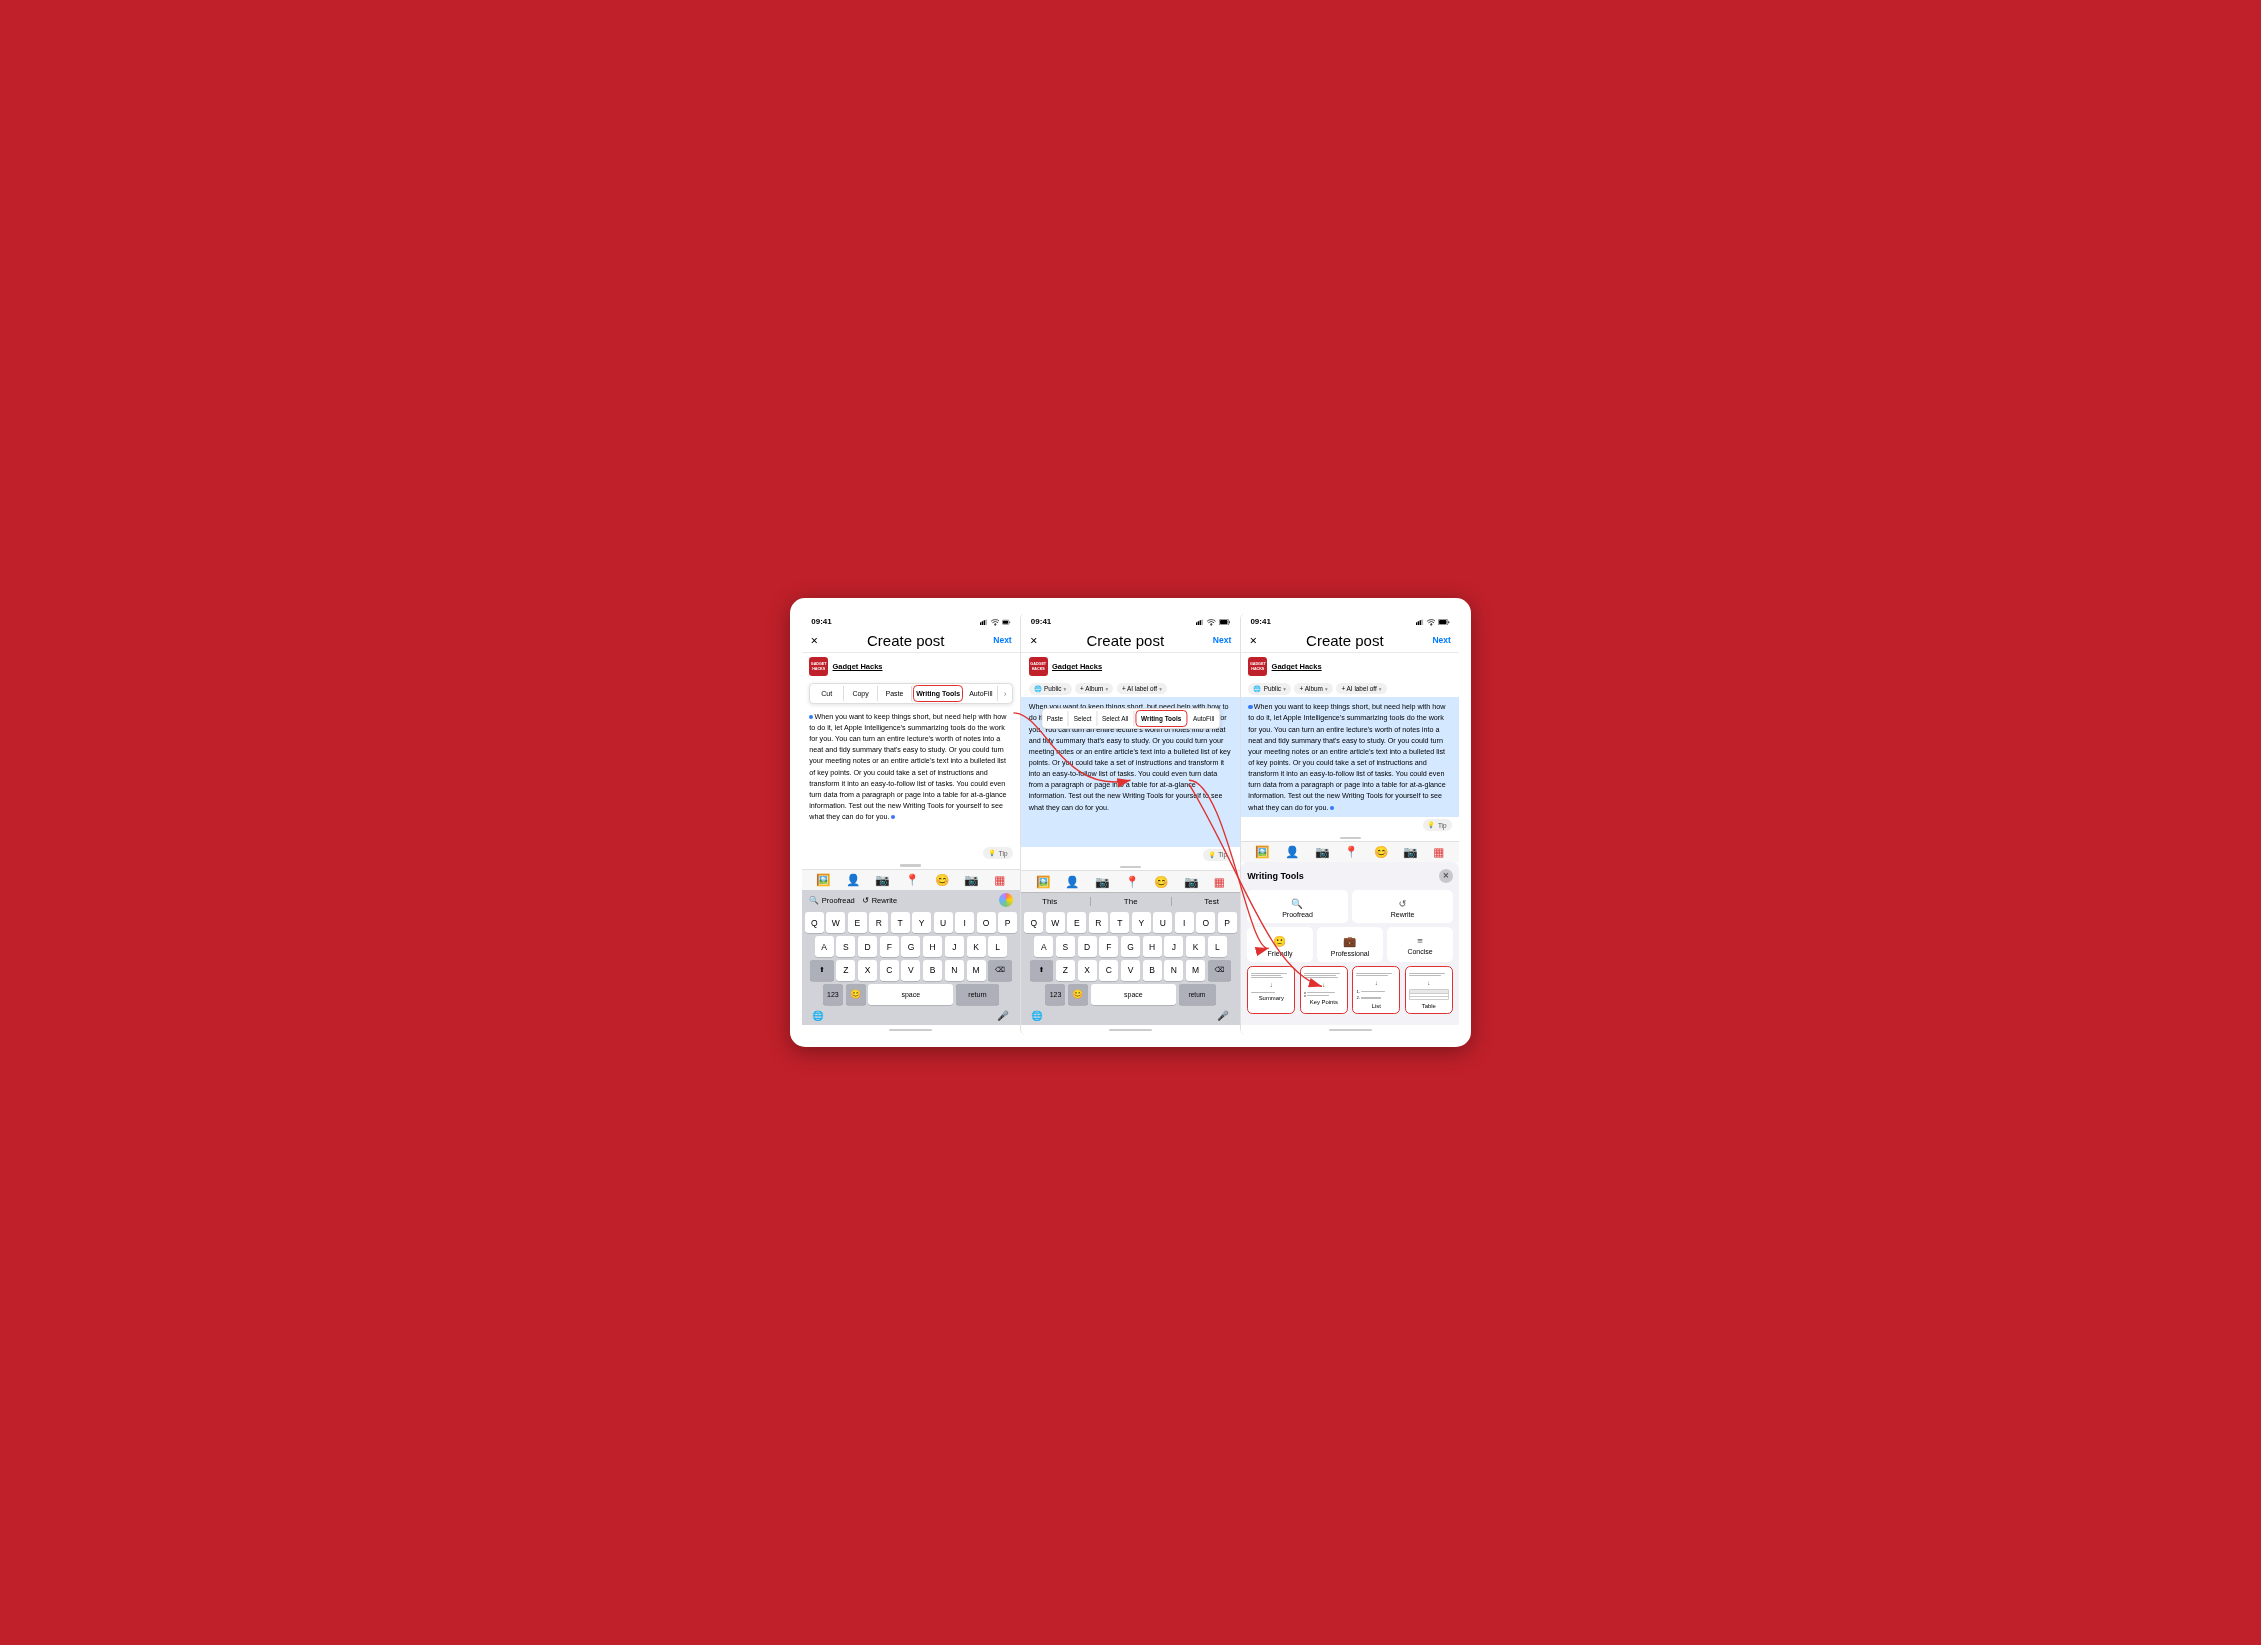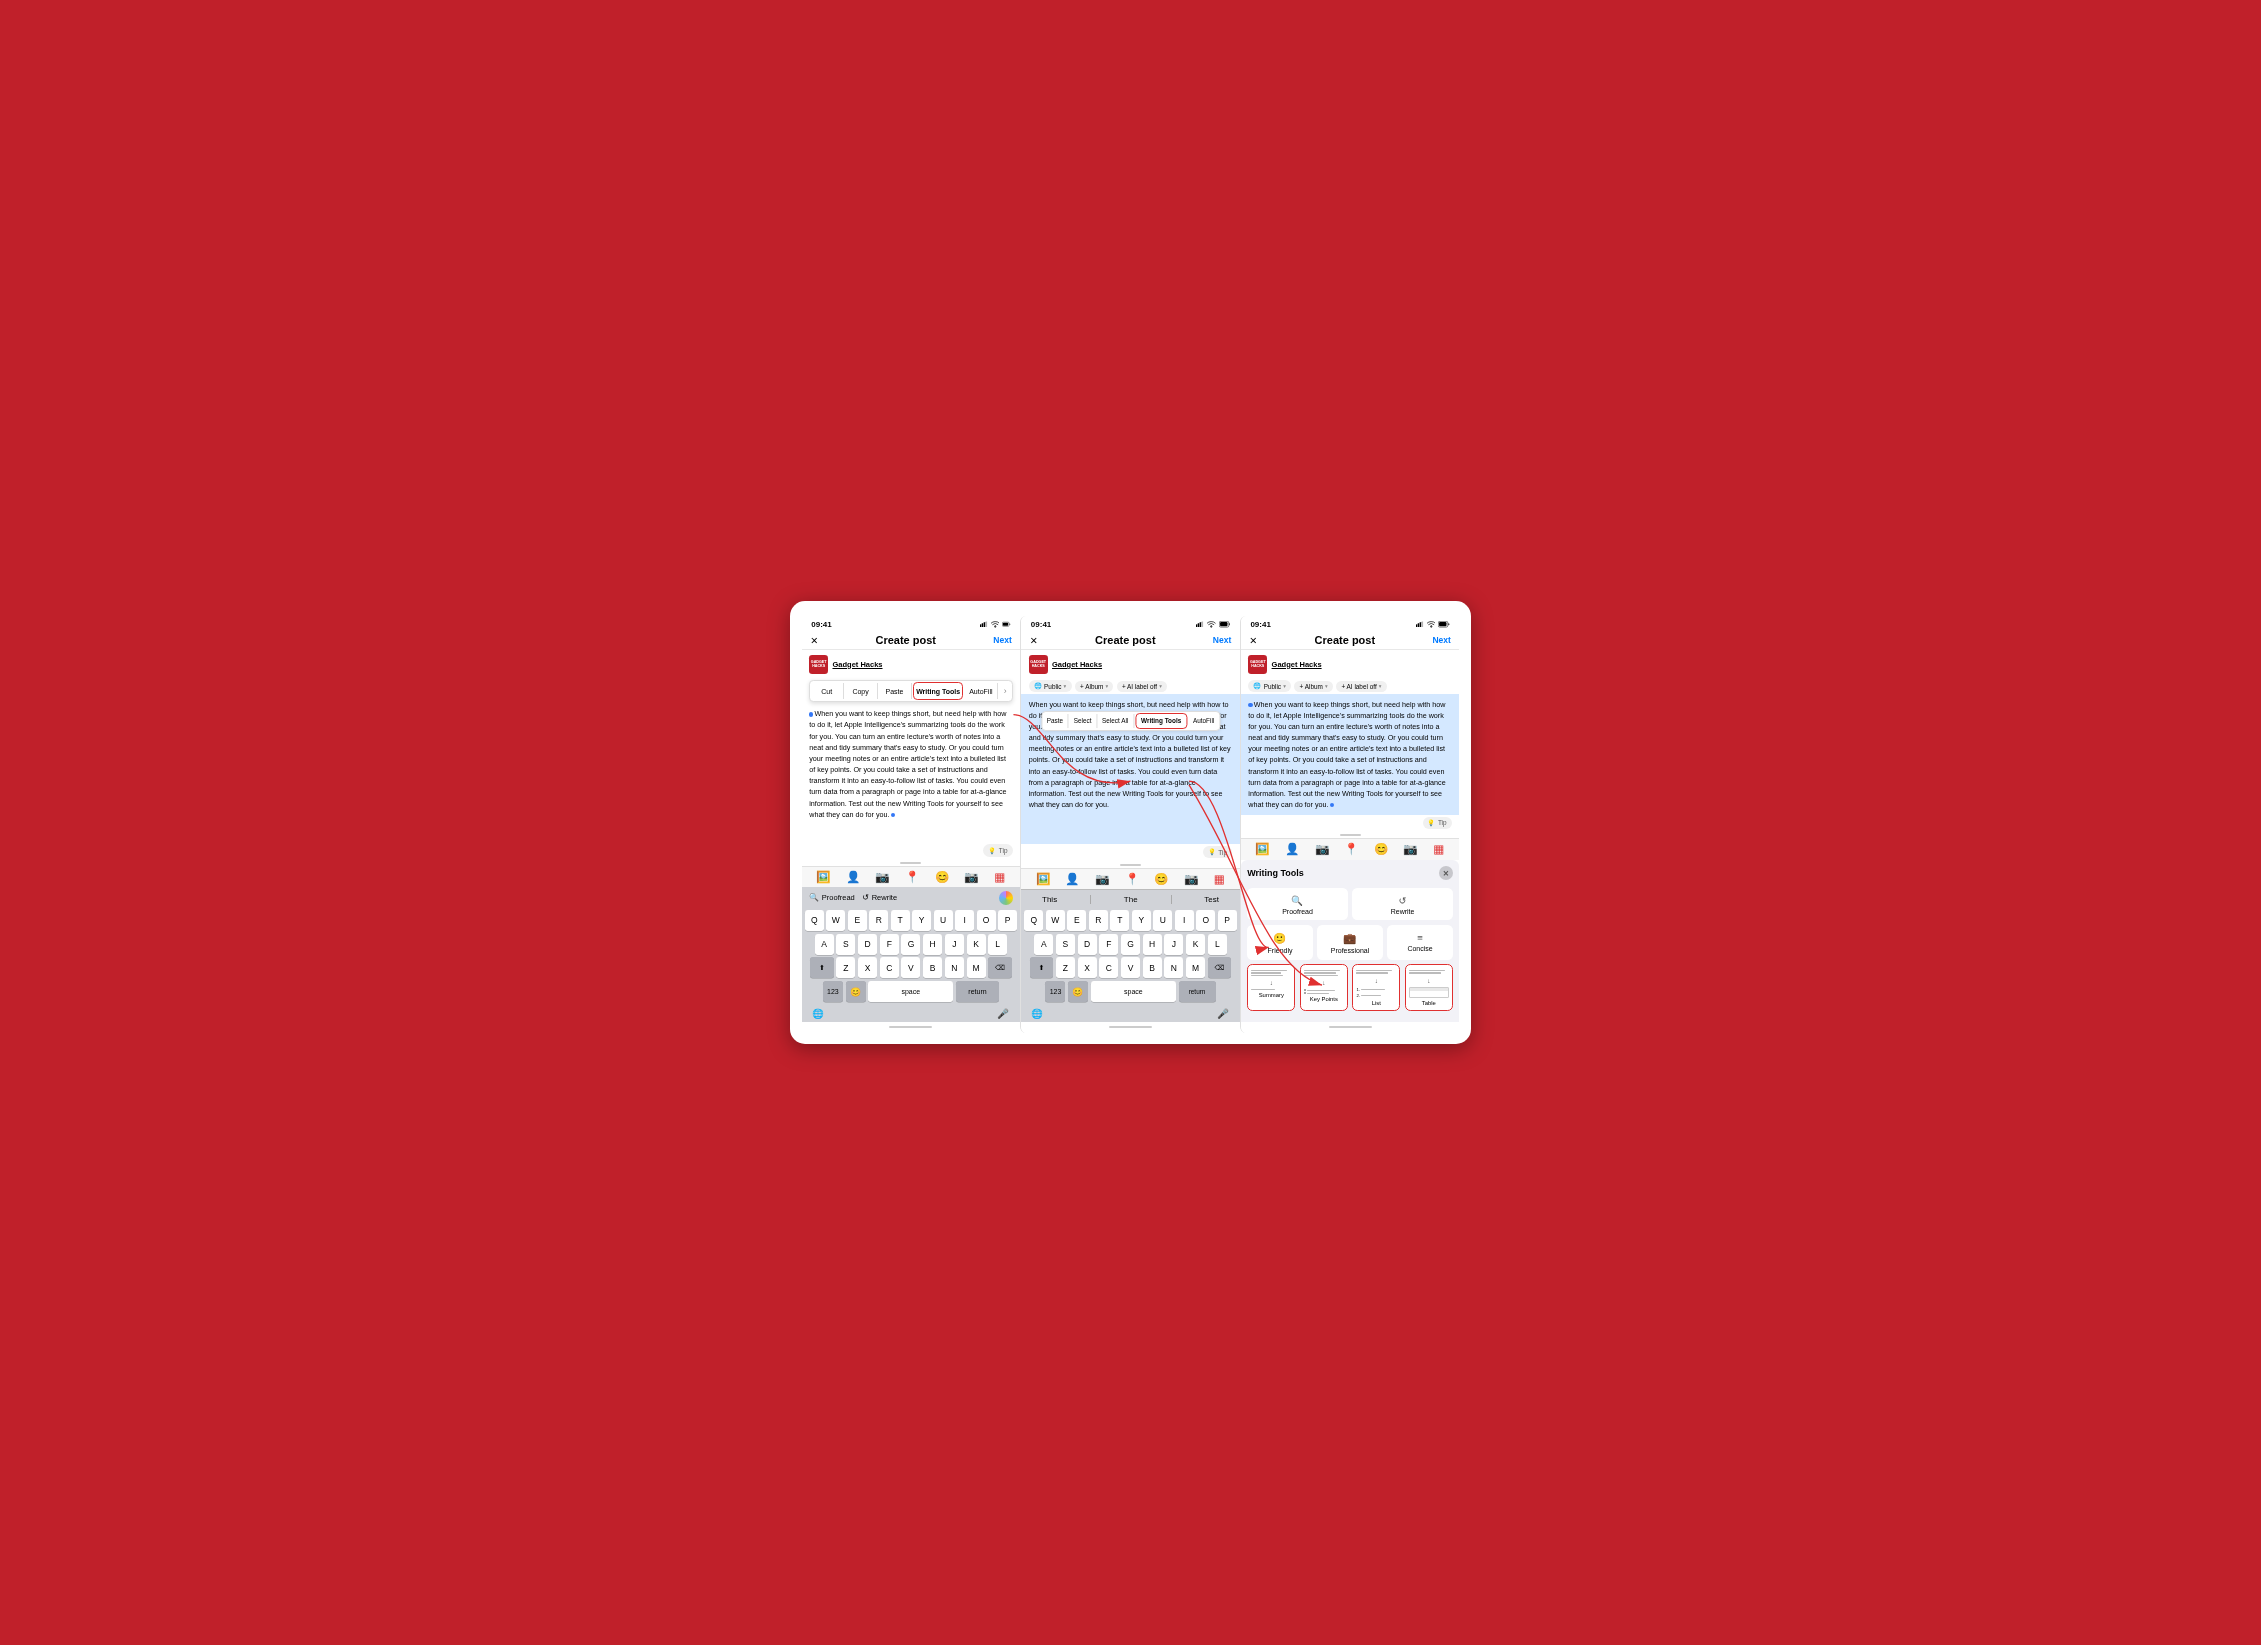--- a/index.html
+++ b/index.html
@@ -55,22 +55,22 @@
     
     .nav-bar {
       display: flex;
       align-items: center;
       justify-content: space-between;
       padding: 3.2px 8.5px;
       background: #fff;
       border-bottom: 0.5px solid #e8e8e8;
     }
     .nav-bar .nav-title {
-      font-size: 11px;
-      font-weight: 700;
+      font-size: 15px;
+      font-weight: 400;
       color: #000;
     }
     .nav-bar .nav-x {
       font-size: 9.6px;
       color: #000;
       font-weight: 300;
     }
     .nav-bar .nav-next {
       font-size: 8.5px;
       color: #007aff;

